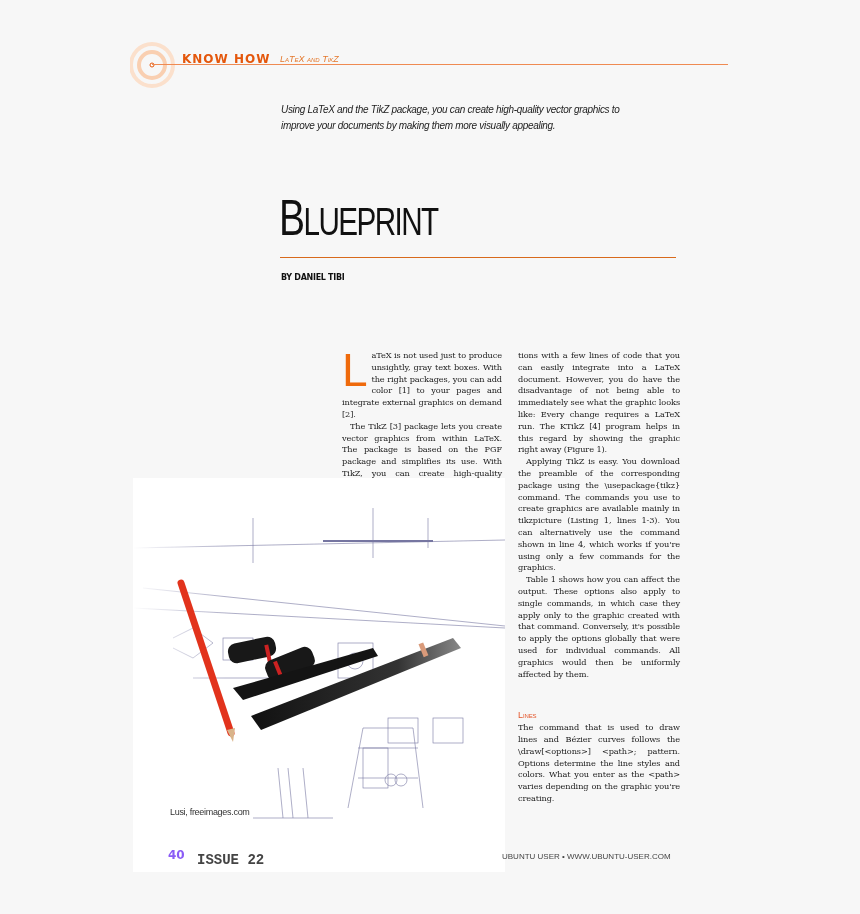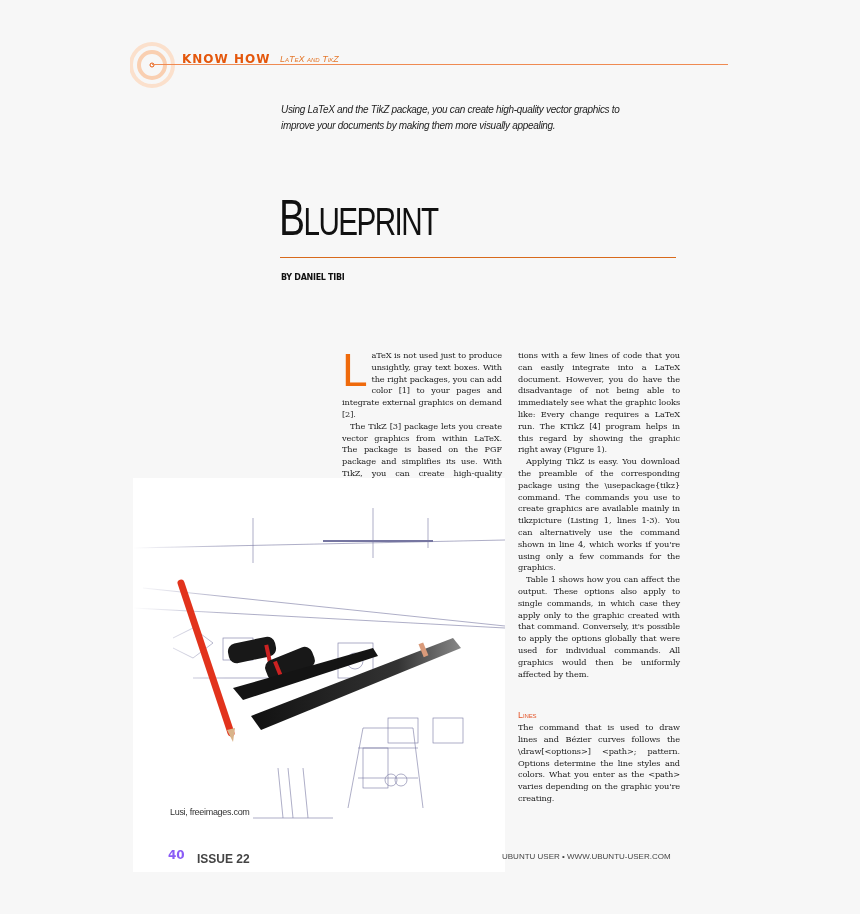--- a/index.html
+++ b/index.html
@@ -27,21 +27,21 @@
   .col1 { left:342px; top:350px; width:160px; }
   .col2 { left:518px; top:350px; width:162px; }
   .dropcap { float:left; font-family:"Liberation Sans", sans-serif; font-size:46px; line-height:40px; color:#ef6a0c; margin:0 4px 0 0; height:46px; }
   .section-head { font-family:"Liberation Sans", sans-serif; font-size:9px; color:#e4572c; font-variant:small-caps; margin-top:30px; }
 
   
   .photo { position:absolute; left:133px; top:478px; width:372px; height:394px; background:#ffffff; overflow:hidden; }
   .credit { position:absolute; left:170px; top:807px; font-family:"Liberation Sans", sans-serif; font-size:9px; color:#333; letter-spacing:-0.3px; }
 
   .folio-num { position:absolute; left:168px; top:848px; font-family:"DejaVu Sans", sans-serif; font-weight:bold; font-size:12px; color:#8b5cf6; }
-  .folio-issue { position:absolute; left:197px; top:852px; font-family:Liberation Sans, sans-serif; font-size:12px; color:#444; font-weight:bold; }
+  .folio-issue { position:absolute; left:197px; top:852px; font-family:Liberation Mono, monospace; font-size:14px; color:#444; font-weight:bold; }
   .folio-right { position:absolute; left:502px; top:852px; font-family:"Liberation Sans", sans-serif; font-size:8px; color:#444; }
 </style>
 </head>
 <body>
 
 <div class="page">
 
   <svg class="logo" viewBox="0 0 48 46">
     <circle cx="22" cy="23" r="21" fill="none" stroke="#fbe0cc" stroke-width="4"></circle>
     <circle cx="22" cy="23" r="13" fill="none" stroke="#f9cfb1" stroke-width="4"></circle>

